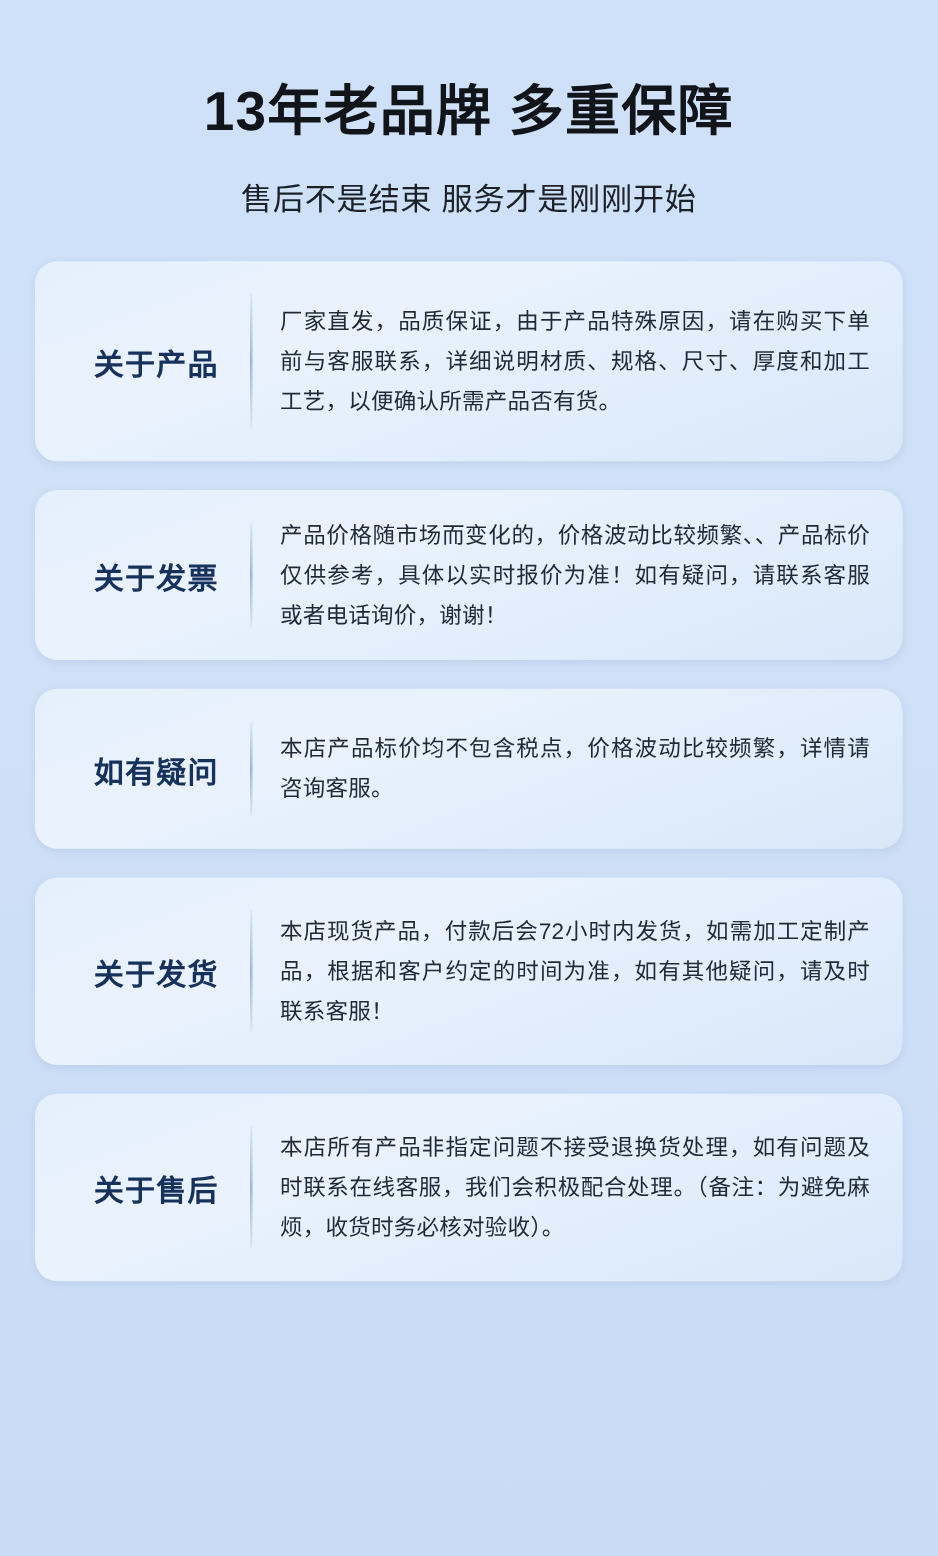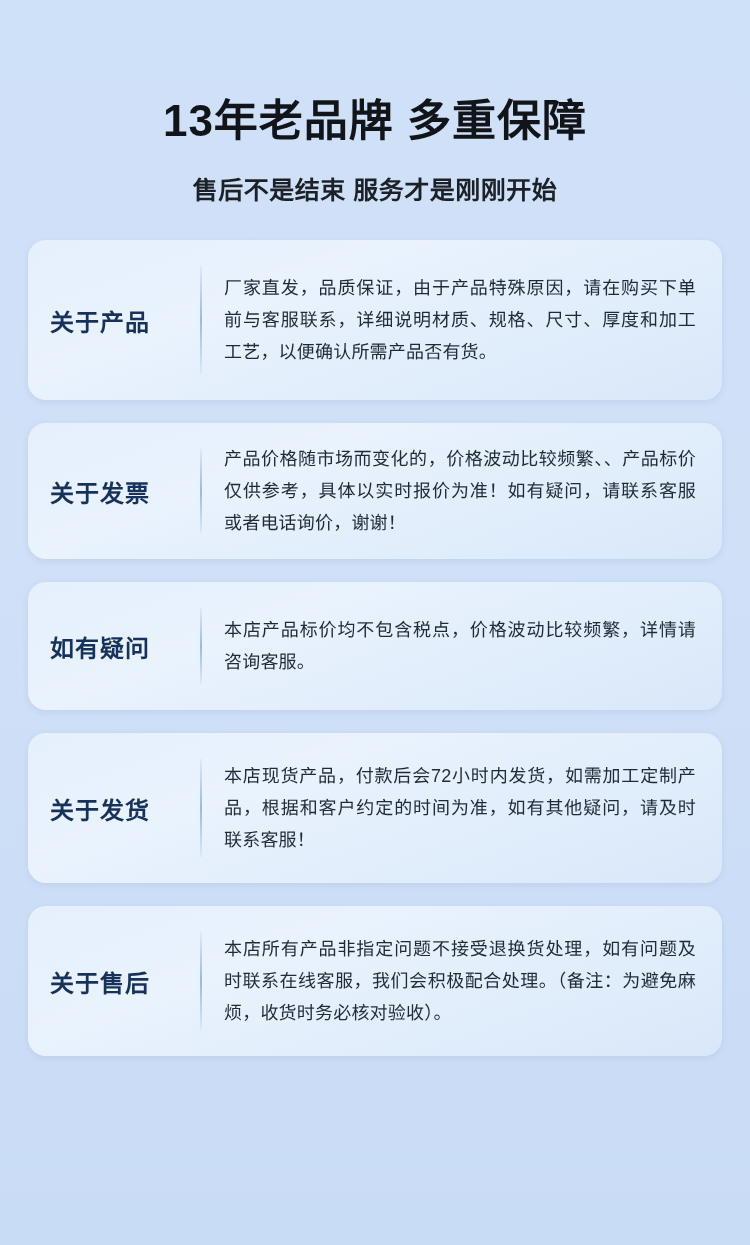--- a/index.html
+++ b/index.html
@@ -15,34 +15,34 @@
   }
   .page {
     position: relative;
     width: 750px;
     height: 1245px;
     box-sizing: border-box;
     background: linear-gradient(180deg, #cfe1f8 0%, #cfe0f7 45%, #c9dcf6 100%);
     padding: 0 28px;
   }
   .header {
-    padding-top: 93px;
+    padding-top: 62px;
     text-align: center;
   }
   .main-title {
     font-size: 44px;
     font-weight: bold;
     color: #111418;
     letter-spacing: 1px;
     line-height: 1.25;
     margin: 0;
   }
   .sub-title {
     font-size: 25px;
-    font-weight: bold;
+    font-weight: normal;
     color: #1c2128;
     letter-spacing: 0.5px;
     margin: 22px 0 0 0;
   }
   .cards {
     margin-top: 34px;
     display: flex;
     flex-direction: column;
     gap: 23px;
   }
@@ -53,21 +53,21 @@
     box-sizing: border-box;
     border-radius: 18px;
     background: linear-gradient(160deg, #e6f0fc 0%, #e9f2fd 35%, #dfecfb 75%, #d9e7f9 100%);
     box-shadow: 0 2px 6px rgba(120, 150, 190, 0.18);
     padding: 20px 26px 20px 22px;
     min-height: 128px;
   }
   .card-label {
     flex: 0 0 auto;
     width: 150px;
-    text-align: left;
+    text-align: center;
     font-size: 24px;
     font-weight: bold;
     color: #16325c;
     letter-spacing: 1px;
   }
   .divider {
     flex: 0 0 auto;
     width: 2px;
     align-self: stretch;
     margin: 6px 22px 6px 0;

